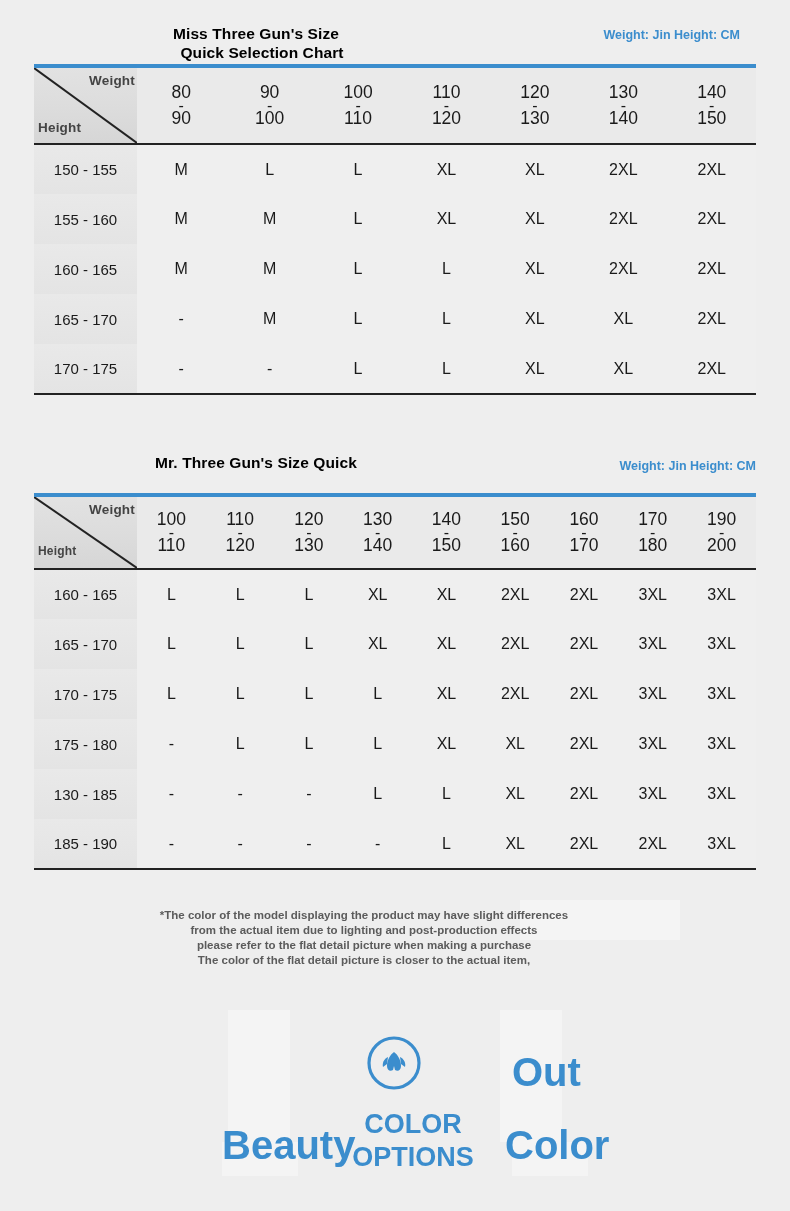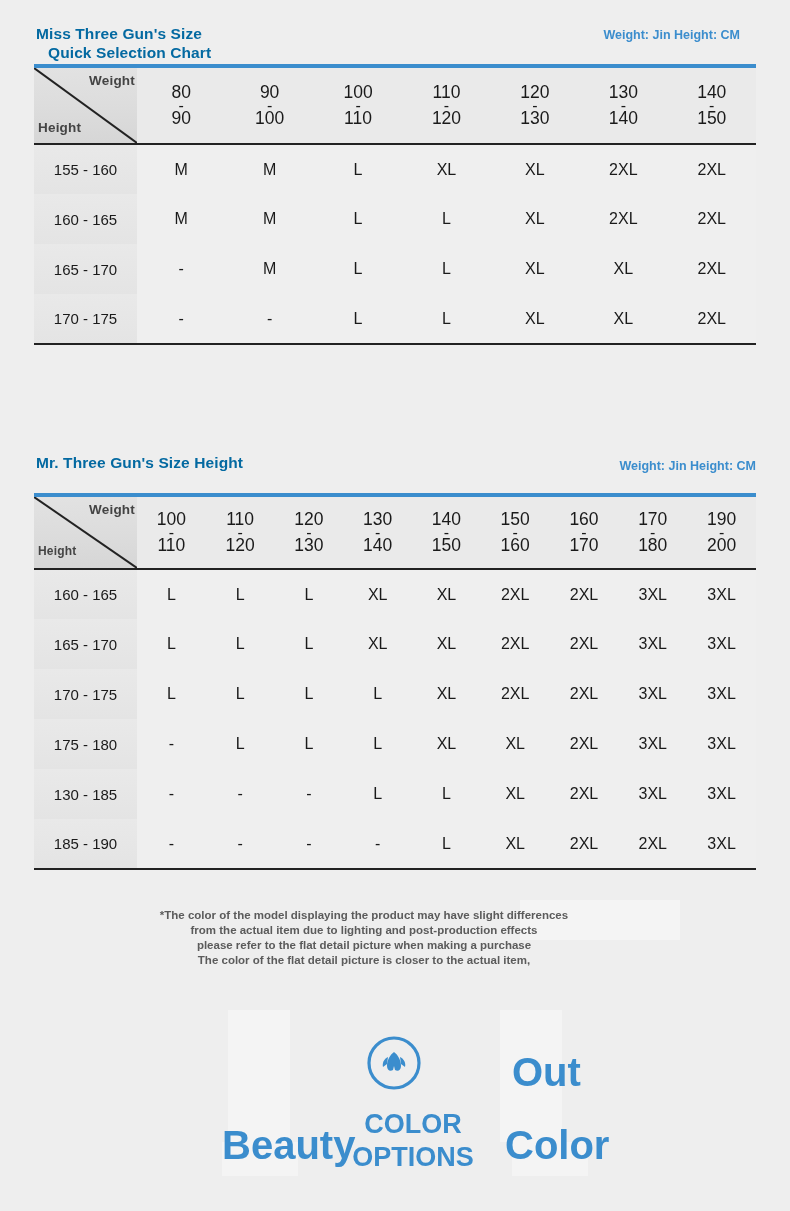--- a/index.html
+++ b/index.html
@@ -36,25 +36,26 @@
   
   .title-row {
     position: relative;
     height: 38px;
   }
   .chart-title {
     position: absolute;
     left: 2px;
     top: -2px;
     width: 440px;
-    color: #0369a1;
+    color: #000000;
     font-size: 15.5px;
     font-weight: bold;
     line-height: 19px;
     letter-spacing: 0.1px;
+    text-align: center;
   }
   .chart-title .l2 { display: block; padding-left: 12px; }
   .unit-note {
     position: absolute;
     right: 16px;
     top: 2px;
     color: #3b8dcd;
     font-size: 12.5px;
     font-weight: bold;
     white-space: nowrap;
@@ -275,20 +276,30 @@
           </th>
           <th class="wcol" style="height: 76px;">
             <span class="n">140</span>
             <span class="dash">-</span>
             <span class="n">150</span>
           </th>
         </tr>
     </thead>
     <tbody>
 
+    <tr>
+          <td class="hcol" style="height: 50px;">150 - 155</td>
+          <td class="vcell" style="height: 50px;">M</td>
+          <td class="vcell" style="height: 50px;">L</td>
+          <td class="vcell" style="height: 50px;">L</td>
+          <td class="vcell" style="height: 50px;">XL</td>
+          <td class="vcell" style="height: 50px;">XL</td>
+          <td class="vcell" style="height: 50px;">2XL</td>
+          <td class="vcell" style="height: 50px;">2XL</td>
+        </tr>
         <tr>
           <td class="hcol" style="height: 50px;">155 - 160</td>
           <td class="vcell" style="height: 50px;">M</td>
           <td class="vcell" style="height: 50px;">M</td>
           <td class="vcell" style="height: 50px;">L</td>
           <td class="vcell" style="height: 50px;">XL</td>
           <td class="vcell" style="height: 50px;">XL</td>
           <td class="vcell" style="height: 50px;">2XL</td>
           <td class="vcell" style="height: 50px;">2XL</td>
         </tr>
@@ -323,21 +334,21 @@
           <td class="vcell" style="height: 50px;">2XL</td>
         </tr>
       </tbody>
   </table>
 </section>
 
 <section class="chart-section" id="section-men">
 
   <div class="title-row">
     <div class="chart-title">
-      <span>Mr. Three Gun's Size Height</span>
+      <span>Mr. Three Gun's Size Quick</span>
     </div>
     <div class="unit-note">Weight: Jin Height: CM</div>
   </div>
 
   <div class="blue-rule"></div>
 
   <table class="size-table">
     <thead>
       <tr class="header-row">
         <th class="corner">

